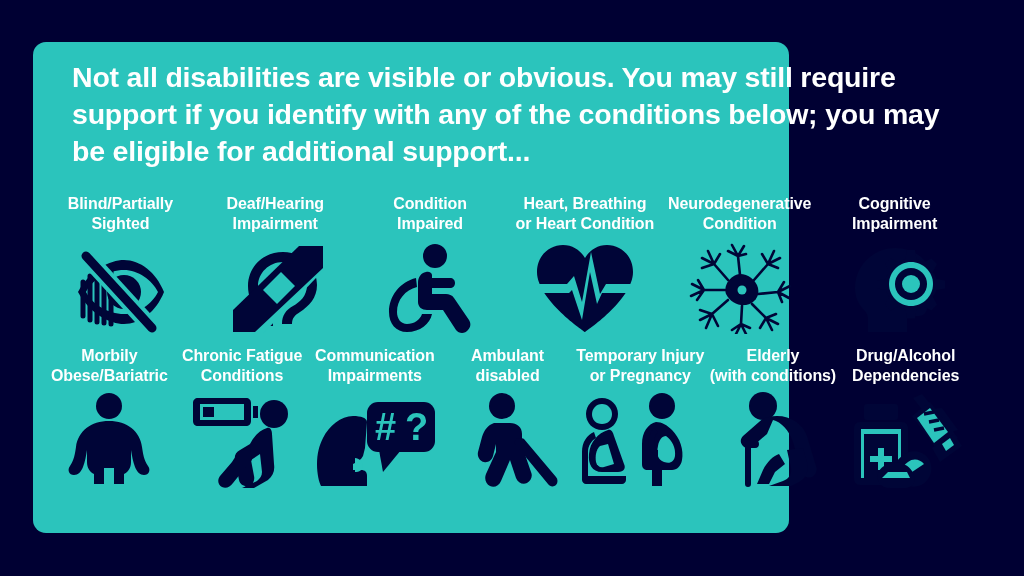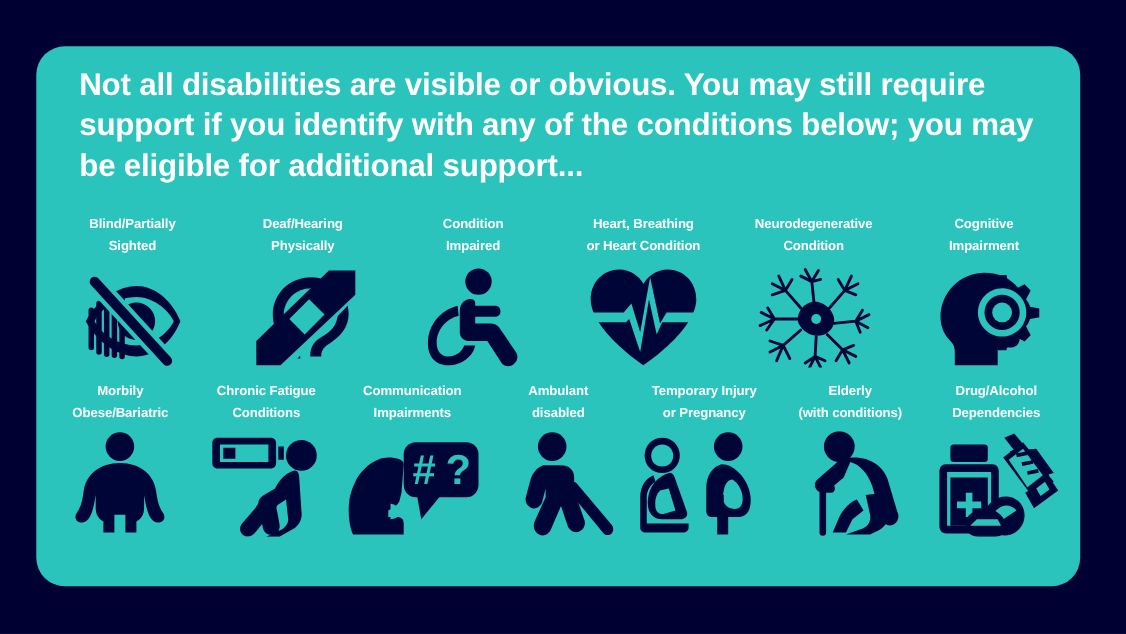--- a/index.html
+++ b/index.html
@@ -16,24 +16,24 @@
   #poster {
     position: relative;
     width: 1024px;
     height: 576px;
     background: #000033;
   }
   #card {
     position: absolute;
     left: 33px;
     top: 42px;
-    width: 949px;
+    width: 756px;
     height: 491px;
     background: #2BC4BC;
-    border-radius: 26px;
+    border-radius: 13px;
     box-sizing: border-box;
   }
   #headline {
     position: absolute;
     left: 39px;
     top: 17px;
     width: 880px;
     color: #FFFFFF;
     font-size: 28.5px;
     font-weight: bold;
@@ -51,21 +51,21 @@
   #row1 { top: 152px; }
   #row2 { top: 304px; }
   .cell {
     flex: 1 1 0;
     display: flex;
     flex-direction: column;
     align-items: center;
   }
   .cell-label {
     color: #FFFFFF;
-    font-size: 12px;
+    font-size: 16px;
     font-weight: bold;
     line-height: 19.5px;
     text-align: center;
     white-space: pre-line;
     letter-spacing: -0.1px;
   }
   .cell-icon {
     margin-top: 9px;
     height: 92px;
     display: flex;
@@ -97,21 +97,21 @@
               <path d="M19 40 L19 74 M26 34 L26 78 M33 31 L33 80 M40 29 L40 81 M47 27 L47 82" stroke="#000537" stroke-width="5" fill="none" stroke-linecap="round"></path>
               <path d="M22 14 L88 86" stroke="#2BC4BC" stroke-width="17" fill="none"></path>
               <path d="M22 14 L88 86" stroke="#000537" stroke-width="9" fill="none" stroke-linecap="round"></path>
             </g>
           </svg>
         </div>
       </div>
 
       <div class="cell">
         <div class="cell-label">Deaf/Hearing
-Physically</div>
+Impairment</div>
         <div class="cell-icon">
           <svg width="108" height="92" viewBox="0 0 108 92">
             <g>
               <path class="ink" d="M62 10 C42 10, 27 25, 27 44 C27 55, 31 60, 35 66 C39 72, 41 76, 41 84 L52 84 C52 72, 49 66, 44 59 C40 53, 37 50, 37 44 C37 31, 48 20, 62 20 C76 20, 86 31, 86 43 C86 54, 79 60, 72 64 C65 68, 61 73, 61 82 L71 82 C71 76, 74 73, 79 70 C88 64, 96 56, 96 43 C96 25, 81 10, 62 10 Z"></path>
               <path class="ink" d="M62 29 C54 29, 47 35, 47 44 L55 44 C55 39, 58 36, 62 36 C67 36, 70 39, 70 44 L78 44 C78 35, 71 29, 62 29 Z"></path>
               <path class="cut" d="M26 86 L100 6 L112 18 L38 96 Z"></path>
               <path class="ink" d="M78 4 L102 4 L102 26 L34 90 L12 90 L12 68 Z"></path>
               <path class="cut" d="M60 30 L74 44 L56 62 L42 48 Z"></path>
             </g>
           </svg>

